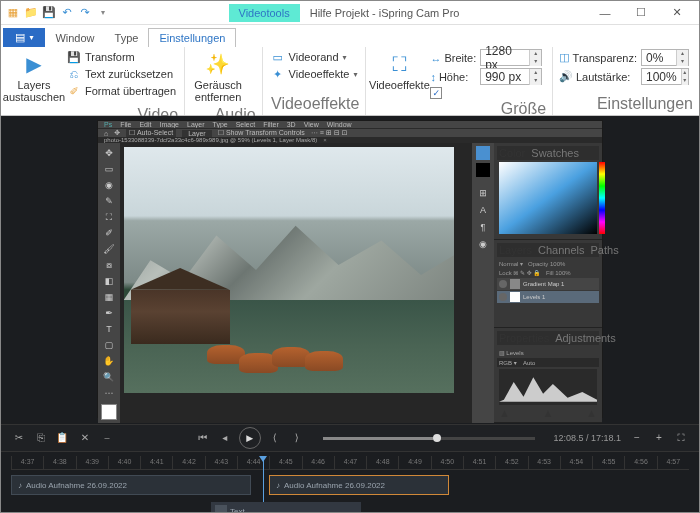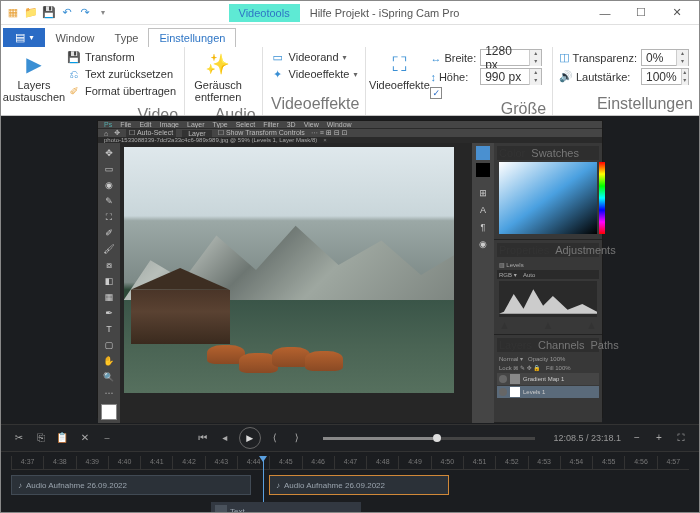--- a/index.html
+++ b/index.html
@@ -316,55 +316,55 @@
       <div class="ps-right">
         <div class="ps-panel">
           <div class="ps-ptitle">
               <span>Color</span>
               <span style="color:#777">Swatches</span>
             </div>
           <div class="colorpick">
               <div class="huebar"></div>
             </div>
         </div>
+        <div class="ps-panel" style="flex:1">
+          <div class="ps-ptitle">
+              <span>Layers</span>
+              <span style="color:#777">Channels</span>
+              <span style="color:#777">Paths</span>
+            </div>
+          <div style="color:#999;font-size:6px;padding:1px 2px">Normal ▾ &nbsp; Opacity 100%</div>
+          <div style="color:#999;font-size:6px;padding:1px 2px">Lock ⊠ ✎ ✥ 🔒 &nbsp; Fill 100%</div>
+          <div class="layerrow">
+              <div class="eye"></div>
+              <div style="width:10px;height:10px;background:#888"></div>
+              <span>Gradient Map 1</span>
+            </div>
+          <div class="layerrow" style="background:#5a6a7a">
+              <div class="eye"></div>
+              <div style="width:10px;height:10px;background:#fff"></div>
+              <span>Levels 1</span>
+            </div>
+        </div>
         <div class="ps-panel">
           <div class="ps-ptitle">
               <span>Properties</span>
               <span style="color:#777">Adjustments</span>
             </div>
           <div style="color:#aaa;font-size:6px;padding:2px">▥ Levels</div>
           <div style="color:#aaa;font-size:6px;padding:1px 2px;background:#2a2a2a">RGB ▾ &nbsp;&nbsp; Auto</div>
           <div class="histo">
             <svg viewBox="0 0 100 30">
                 <path d="M0 30 L5 28 L15 10 L25 25 L35 5 L45 22 L55 12 L70 26 L85 20 L100 28 L100 30 Z" fill="#ccc"></path>
               </svg>
           </div>
           <div style="display:flex;justify-content:space-between;color:#999;font-size:6px;padding:0 2px">
               <span>▲</span>
               <span>▲</span>
               <span>▲</span>
-            </div>
-        </div>
-        <div class="ps-panel" style="flex:1">
-          <div class="ps-ptitle">
-              <span>Layers</span>
-              <span style="color:#777">Channels</span>
-              <span style="color:#777">Paths</span>
-            </div>
-          <div style="color:#999;font-size:6px;padding:1px 2px">Normal ▾ &nbsp; Opacity 100%</div>
-          <div style="color:#999;font-size:6px;padding:1px 2px">Lock ⊠ ✎ ✥ 🔒 &nbsp; Fill 100%</div>
-          <div class="layerrow">
-              <div class="eye"></div>
-              <div style="width:10px;height:10px;background:#888"></div>
-              <span>Gradient Map 1</span>
-            </div>
-          <div class="layerrow" style="background:#5a6a7a">
-              <div class="eye"></div>
-              <div style="width:10px;height:10px;background:#fff"></div>
-              <span>Levels 1</span>
             </div>
         </div>
       </div>
     </div>
   </div>
 
   <div class="transport">
     <div class="tbtns">
       <div class="tbtn">✂</div>
       <div class="tbtn">⎘</div>
@@ -374,21 +374,21 @@
     </div>
     <div style="flex:0.3"></div>
     <div class="tbtns">
       <div class="tbtn">⏮</div>
       <div class="tbtn">◂</div>
       <div class="playbtn">▶</div>
       <div class="tbtn">⟨</div>
       <div class="tbtn">⟩</div>
     </div>
     <div class="scrub"></div>
-    <div class="timecode">12:08.5 / 23:18.1</div>
+    <div class="timecode">12:08.5 / 17:18.1</div>
     <div class="tbtns">
       <div class="tbtn">−</div>
       <div class="tbtn">+</div>
       <div class="tbtn">⛶</div>
     </div>
   </div>
 
   <div class="timeline">
     <div class="ruler">
       <div class="rtick">4:37</div>

